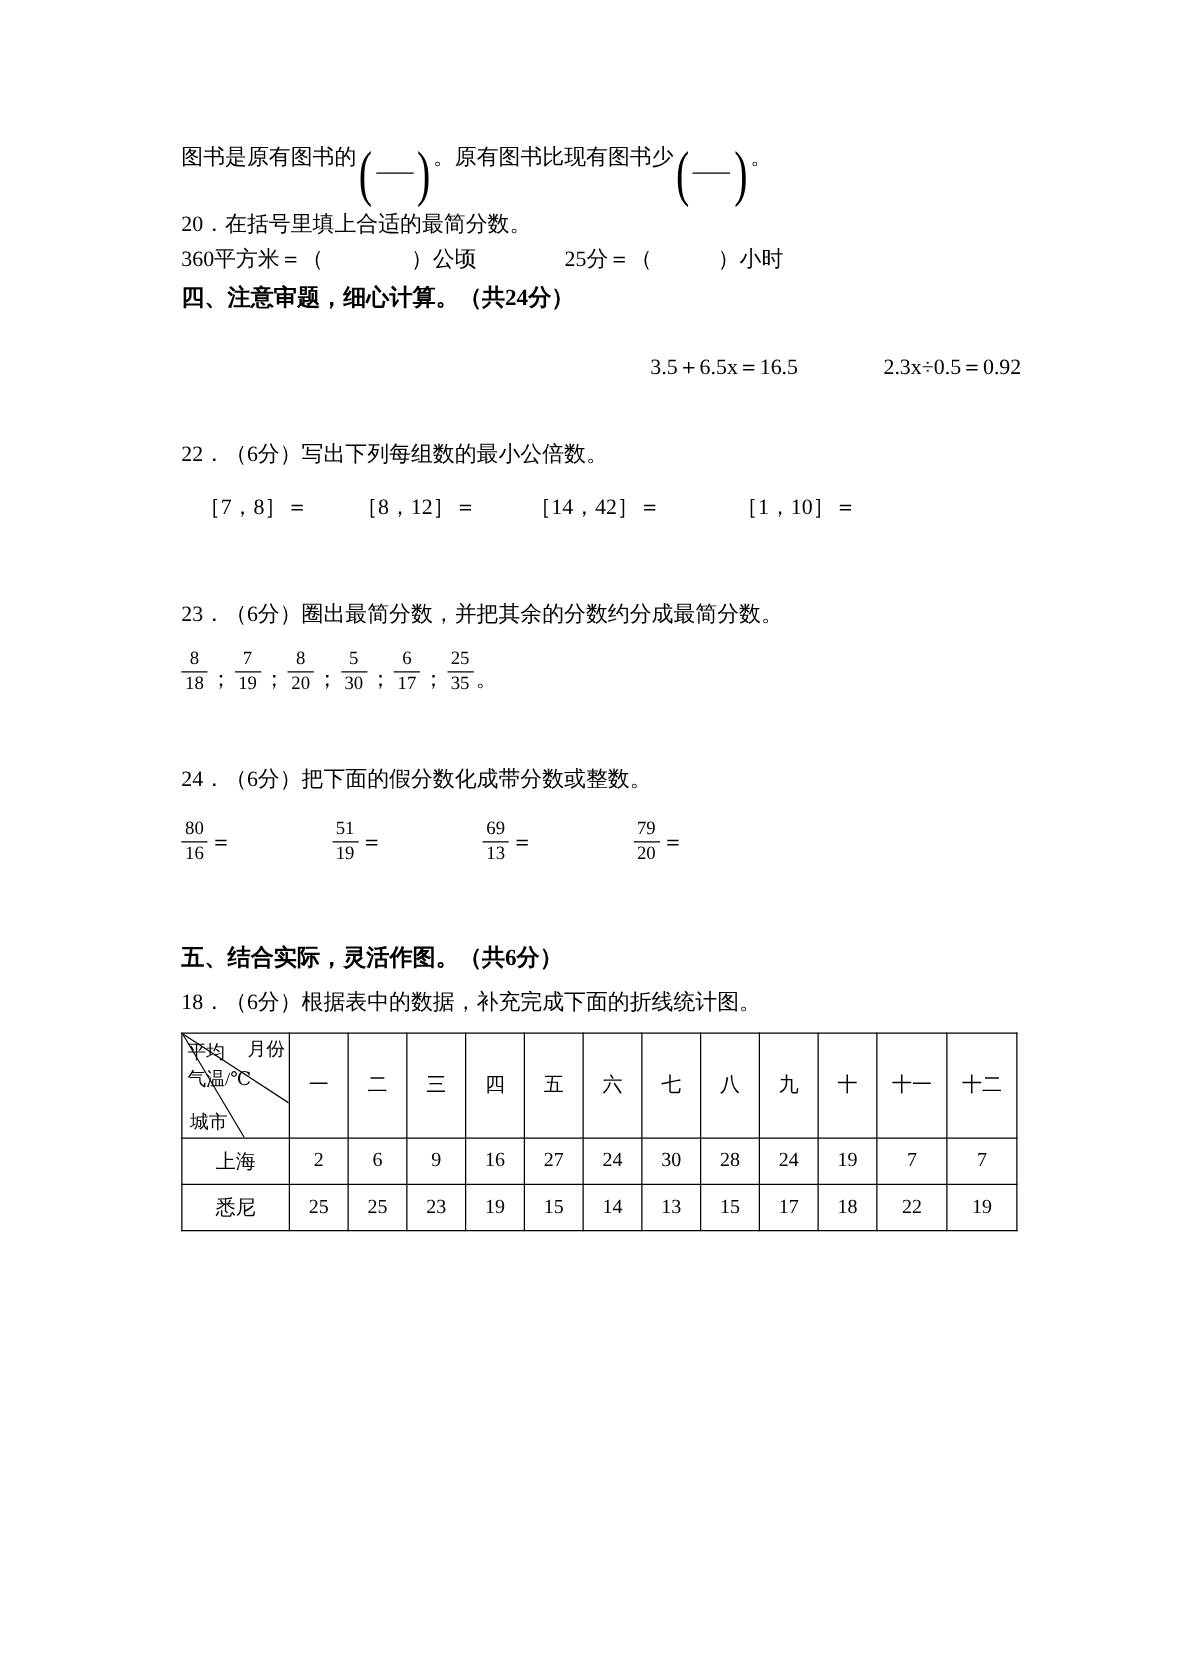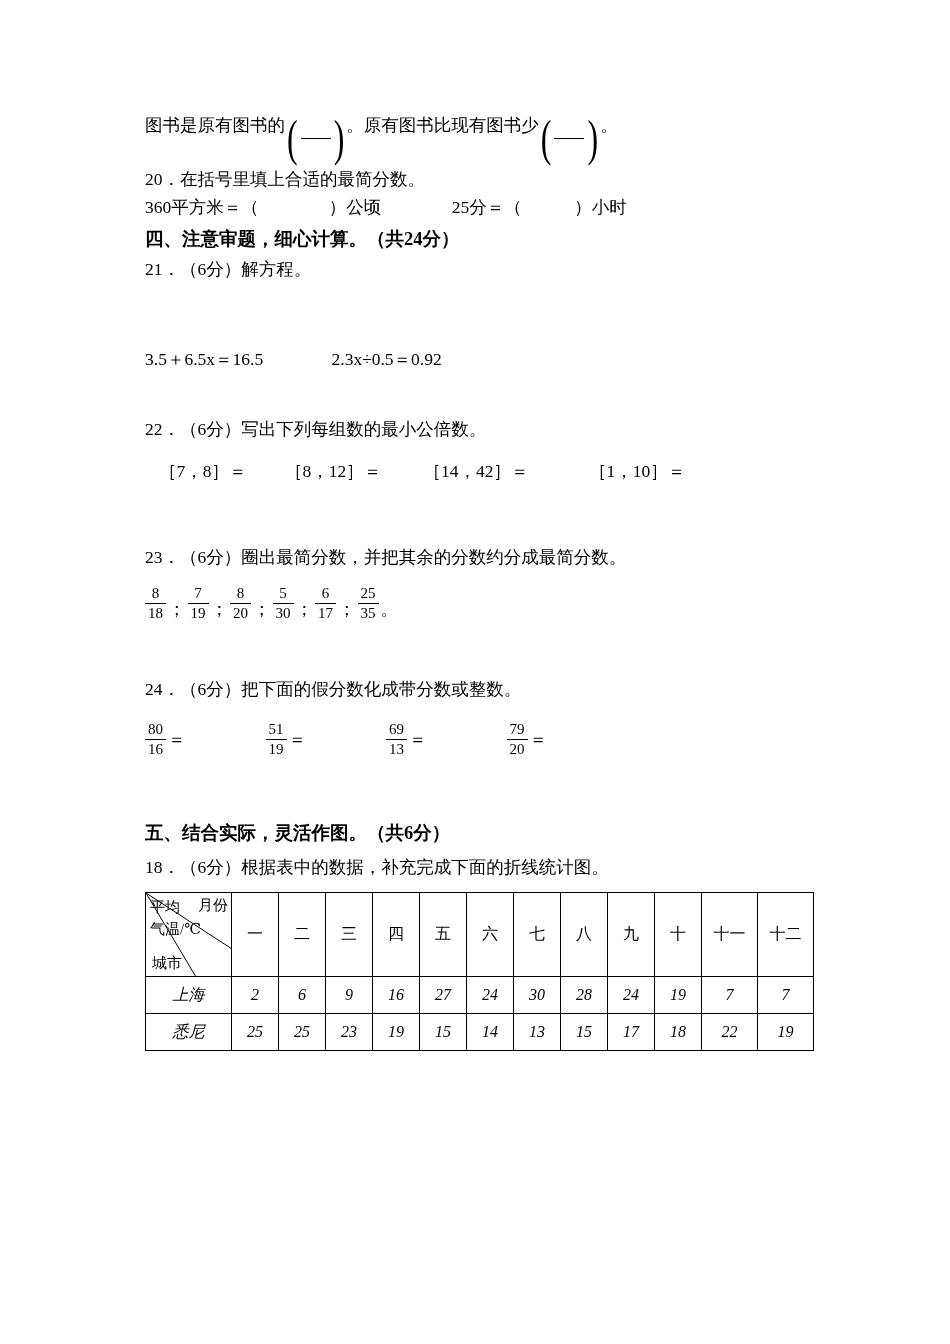--- a/index.html
+++ b/index.html
@@ -17,21 +17,21 @@
   .bigfrac { display:inline-flex; align-items:center; height:52px; margin:0 2px; }
   .bp { font-size:32px; display:inline-block; transform:scaleY(1.55); font-weight:400; }
   .bbar { width:30px; border-top:1.5px solid #000; margin:0 3px; display:inline-block; }
 
   .q-title { }
   .q20-line { margin-top:2px; }
   .q20-part2 { margin-left:66px; }
   .sec-heading { margin-top:6px; font-weight:bold; font-size:18.5px; }
   .q21-title { margin-top:4px; }
   .eq-line1 { margin-top:2px; }
-  .eq-line2 { margin-top:64px; }
+  .eq-line2 { margin-top:28px;text-align:right; }
   .eq-b { margin-left:64px; }
   .q22-title { margin-top:44px; }
   .q22-line { margin-top:16px; }
   .q22-line .it1 { margin-left:14px; }
   .q22-line .it2 { margin-left:34px; }
   .q22-line .it3 { margin-left:38px; }
   .q22-line .it4 { margin-left:56px; }
   .q23-title { margin-top:60px; }
   .frac-line { margin-top:10px; height:46px; display:flex; align-items:center; }
   .frac { display:inline-flex; flex-direction:column; align-items:center;
@@ -43,21 +43,21 @@
   .q24-line { margin-top:14px; }
   .q24-line .eqs { margin:0 2px; }
   .gap65 { margin-left:78px; }
   .sec5 { margin-top:58px; }
   .q25-title { margin-top:8px; }
 
   
   table.temp { border-collapse:collapse; margin-top:12px; table-layout:fixed; }
   .temp td { border:1px solid #000; text-align:center; font-size:16px; padding:0; }
   .temp tr.hdr td { height:84px; }
-  .temp tr.datarow td { height:37px;font-style:italic; }
+  .temp tr.datarow td { height:37px; }
   .temp td.corner { width:86px; position:relative; }
   .temp td.month { width:47px; }
   .temp td.wide { width:56px; }
   .corner svg { position:absolute; left:0; top:0; width:100%; height:100%; }
   .corner span { position:absolute; font-size:15px; white-space:nowrap; }
   .c-left1 { left:4px; top:5px; }
   .c-left2 { left:4px; top:27px; }
   .c-tr { right:3px; top:3px; }
   .c-bl { left:6px; bottom:3px; }
 </style>
@@ -83,21 +83,20 @@
   </div>
 
   <div class="line q-title">20．在括号里填上合适的最简分数。</div>
   <div class="line q20-line">
     <span>360平方米＝（　　　　）公顷</span>
     <span class="q20-part2">25分＝（　　　）小时</span>
   </div>
 
   <div class="line sec-heading">四、注意审题，细心计算。（共24分）</div>
 
-  <div class="line q21-title">21．（6分）解方程。</div>
   <div class="line eq-line2">
     <span>3.5＋6.5x＝16.5</span>
     <span class="eq-b">2.3x÷0.5＝0.92</span>
   </div>
 
   <div class="line q22-title">22．（6分）写出下列每组数的最小公倍数。</div>
   <div class="line q22-line">
     <span class="it1">［7，8］＝</span>
     <span class="it2">［8，12］＝</span>
     <span class="it3">［14，42］＝</span>

